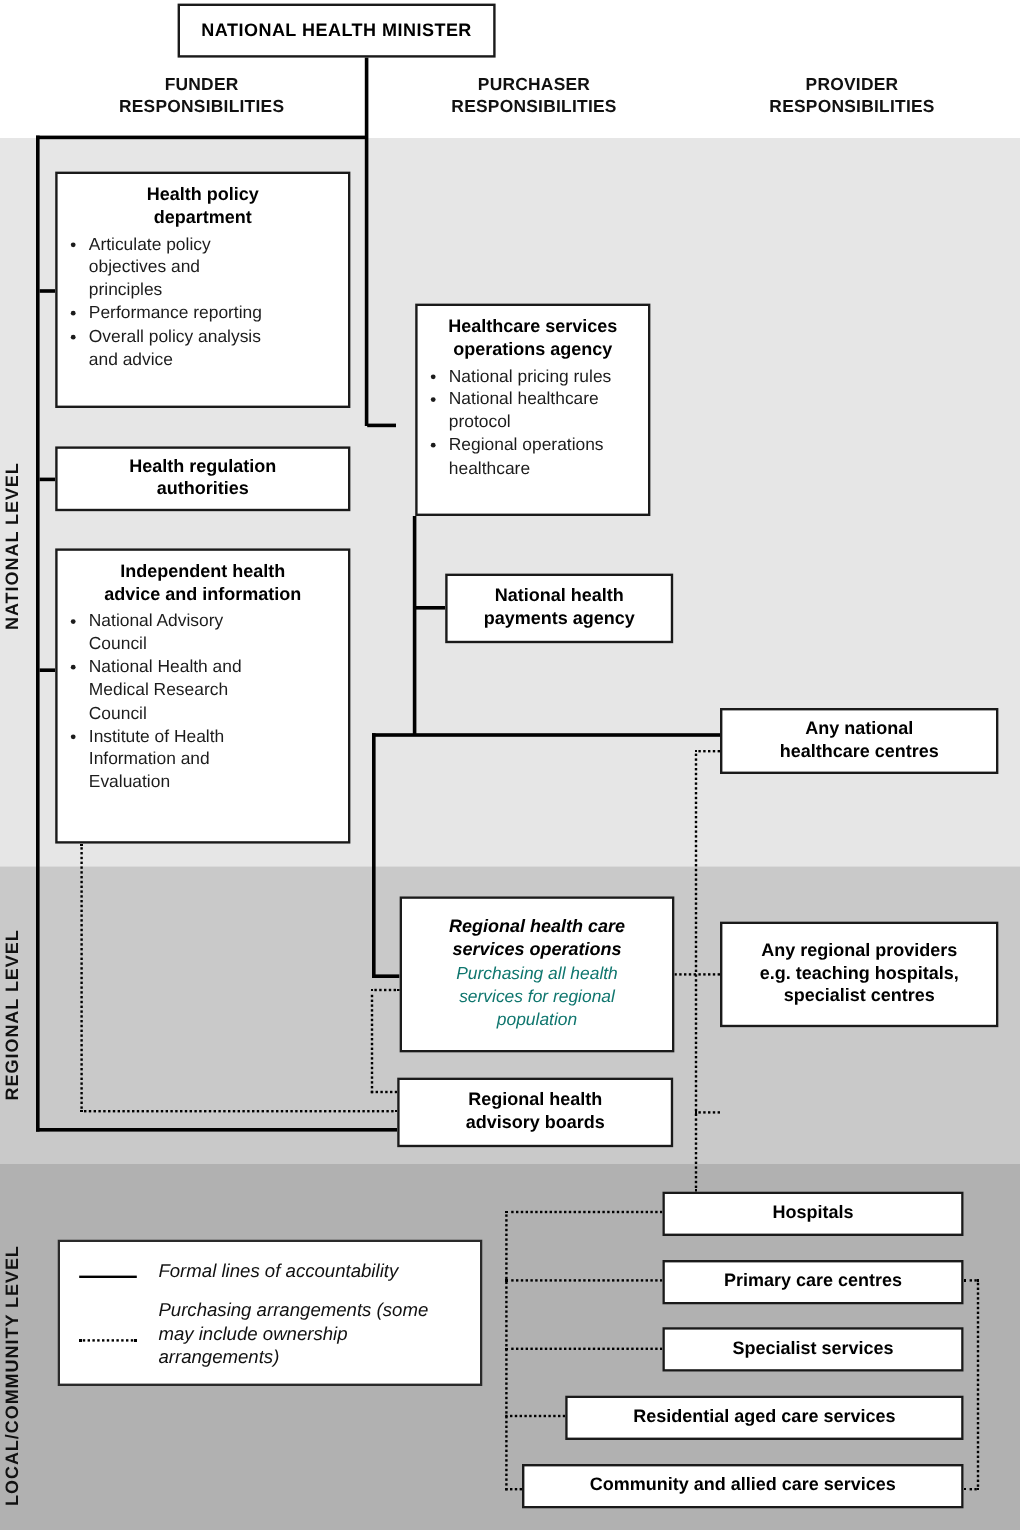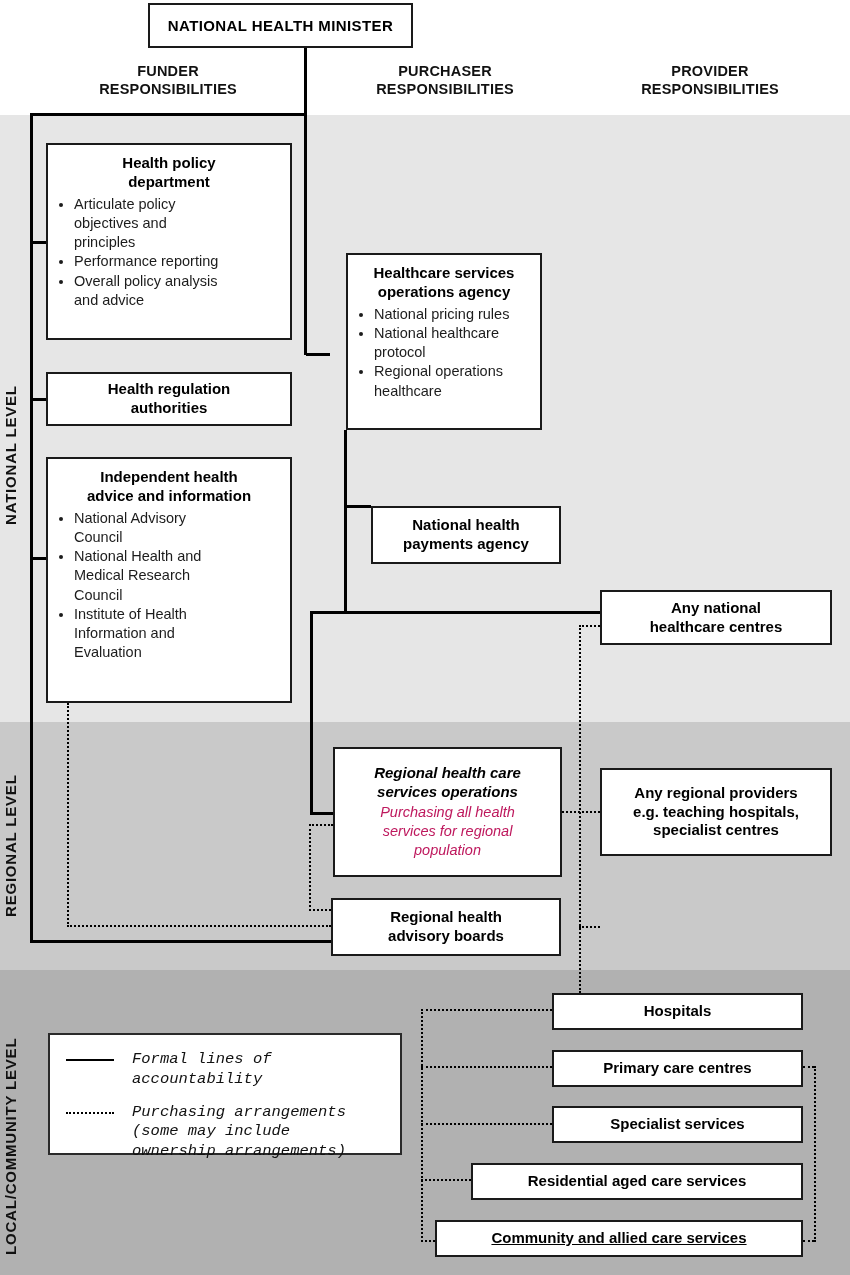--- a/index.html
+++ b/index.html
@@ -24,21 +24,21 @@
   .sl{position:absolute;background:#000;}
   .dh{position:absolute;border-top:2.4px dotted #000;height:0;}
   .dv{position:absolute;border-left:2.4px dotted #000;width:0;}
 
   .box{
     position:absolute;background:#fff;border:2px solid #1a1a1a;
     box-sizing:border-box;
   }
   .cbox{display:flex;align-items:center;justify-content:center;text-align:center;}
   .btitle{font-weight:bold;font-size:15px;line-height:1.25;text-align:center;margin:0 auto;}
-  .bsub{font-size:14.5px;line-height:1.3;text-align:center;margin:2px auto 0;color:#be185d;}
+  .bsub{font-size:14.5px;line-height:1.3;text-align:center;margin:2px auto 0;color:#0f766e;}
   .box ul{margin:3px 0 0;padding:0 0 0 26px;list-style:disc;}
   .box li{font-size:14.5px;line-height:1.33;color:#1c1c1c;margin:0;}
   .pad{padding-top:9px;}
   .b-narrow li{max-width:152px;}
   .b-mid li{max-width:165px;} .tw130{max-width:130px;} .tw140{max-width:140px;}
   .tw160{max-width:160px;} .tw165{max-width:165px;} .tw170{max-width:170px;}
   .tw175{max-width:175px;} .tw180{max-width:180px;}
 
   .minister{
     left:148px;top:3px;width:265px;height:45px;
@@ -47,21 +47,21 @@
   .colhead{
     position:absolute;text-align:center;font-weight:bold;
     font-size:14.5px;line-height:1.25;letter-spacing:0.2px;color:#111;
   }
 
   .legend{
     position:absolute;left:48px;top:1033px;width:354px;height:122px;
     background:#fff;border:2px solid #2a2a2a;box-sizing:border-box;
     padding:15px 12px 0 16px;
   }
-  .lrow{display:flex;align-items:flex-start;margin-bottom:13px;font-family:Liberation Mono, monospace;}
+  .lrow{display:flex;align-items:center;margin-bottom:13px;}
   .lsample{width:48px;flex:0 0 48px;margin-top:9px;margin-right:18px;}
   .lsolid{border-top:2.6px solid #000;}
   .ldotted{border-top:2.6px dotted #000;}
   .ltext{font-style:italic;font-size:15.5px;line-height:1.28;color:#111;max-width:245px;}
 </style>
 </head>
 <body>
 
 <div class="canvas">
 
@@ -138,21 +138,21 @@
 
   <div class="box pad" style="left:346px;top:253px;width:196px;height:177px;">
     <div class="btitle tw160">Healthcare services operations agency</div>
     <ul class="b-mid">
       <li>National pricing rules</li>
       <li>National healthcare protocol</li>
       <li>Regional operations healthcare</li>
     </ul>
   </div>
 
-  <div class="box cbox" style="left:371px;top:506px;width:190px;height:58px;">
+  <div class="box cbox" style="left:371px;top:478px;width:190px;height:58px;">
     <div class="btitle tw130">National health payments agency</div>
   </div>
 
   <div class="box cbox" style="left:333px;top:747px;width:229px;height:130px;font-style:italic;">
     <div>
       <div class="btitle tw165">Regional health care services operations</div>
       <div class="bsub tw175">Purchasing all health services for regional population</div>
     </div>
   </div>
 
@@ -174,21 +174,21 @@
   </div>
   <div class="box cbox" style="left:552px;top:1050px;width:251px;height:37px;">
     <div class="btitle">Primary care centres</div>
   </div>
   <div class="box cbox" style="left:552px;top:1106px;width:251px;height:37px;">
     <div class="btitle">Specialist services</div>
   </div>
   <div class="box cbox" style="left:471px;top:1163px;width:332px;height:37px;">
     <div class="btitle">Residential aged care services</div>
   </div>
-  <div class="box cbox" style="left:435px;top:1220px;width:368px;height:37px;text-decoration:underline;">
+  <div class="box cbox" style="left:435px;top:1220px;width:368px;height:37px;">
     <div class="btitle">Community and allied care services</div>
   </div>
 
   <div class="legend">
     <div class="lrow">
       <span class="lsample lsolid"></span>
       <span class="ltext">Formal lines of accountability</span>
     </div>
     <div class="lrow">
       <span class="lsample ldotted"></span>

